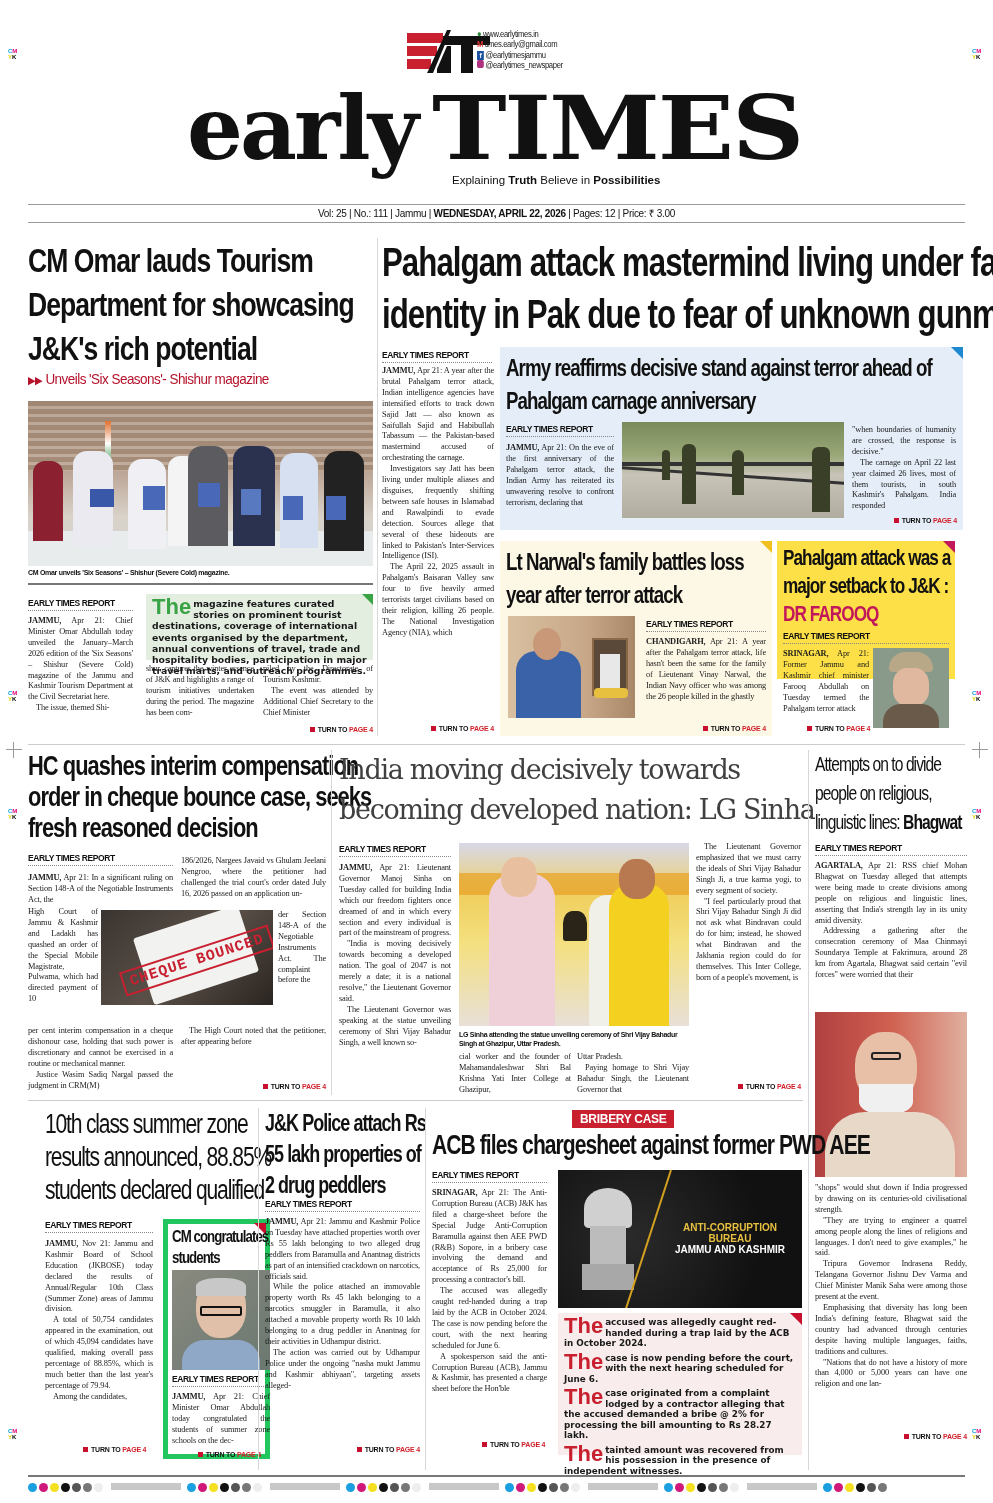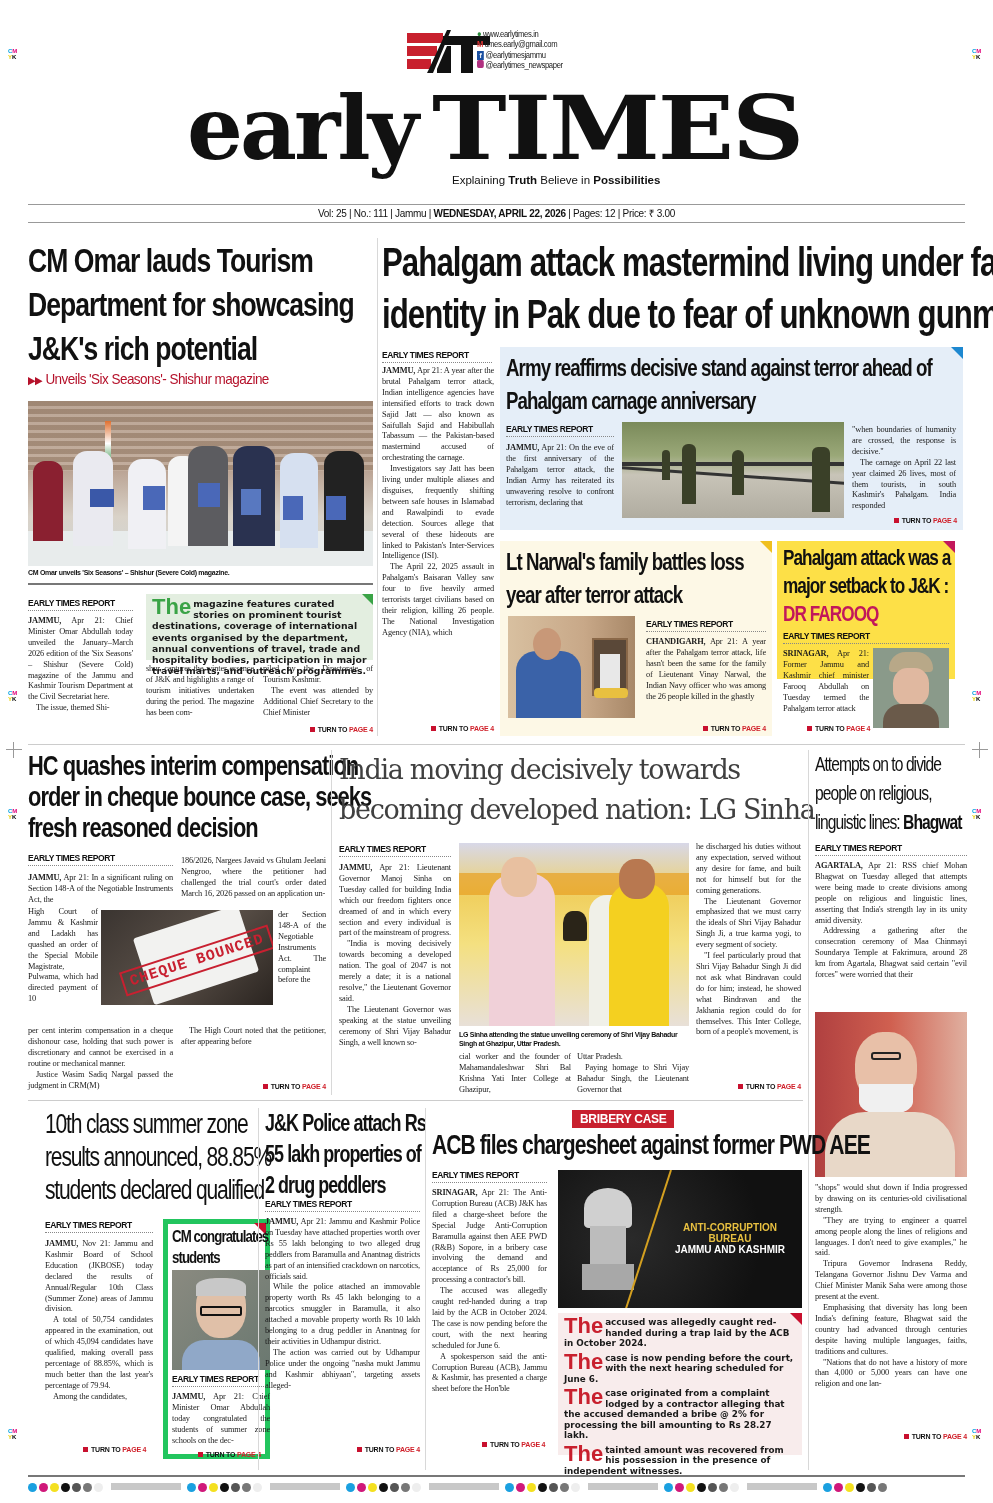--- a/index.html
+++ b/index.html
@@ -233,21 +233,21 @@
     <p class="first"><span class="dl">JAMMU,</span> <span>Apr 21: In a significant ruling on Section 148-A of the Negotiable Instruments Act, the</span></p>
   </div>
   <div class="abs body" style="left:0;top:157px;width:70px;">
     <p class="first">High Court of Jammu &amp; Kashmir and Ladakh has quashed an order of the Special Mobile Magistrate, Pulwama, which had directed payment of 10</p>
   </div>
   <div class="abs body" style="left:0;top:276px;width:145px;">
     <p class="first">per cent interim compensation in a cheque dishonour case, holding that such power is discretionary and cannot be exercised in a routine or mechanical manner.</p>
     <p>Justice Wasim Sadiq Nargal passed the judgment in CRM(M)</p>
   </div>
   <div class="abs body" style="left:153px;top:106px;width:145px;">
-    <p class="first">186/2026, Nargees Javaid vs Ghulam Jeelani Nengroo, where the petitioner had challenged the trial court's order dated March 16, 2026 passed on an application un-</p>
+    <p class="first">186/2026, Nargees Javaid vs Ghulam Jeelani Nengroo, where the petitioner had challenged the trial court's order dated July 16, 2026 passed on an application un-</p>
   </div>
   <div class="abs body" style="left:250px;top:160px;width:48px;">
     <p class="first">der Section 148-A of the Negotiable Instruments Act. The complaint before the</p>
   </div>
   <div class="abs body" style="left:153px;top:276px;width:145px;">
     <p>The High Court noted that the petitioner, after appearing before</p>
   </div>
   <div class="abs photo" style="left:73px;top:160px;width:172px;height:95px;background:linear-gradient(135deg,#3a3430 0%,#5a5048 50%,#2a2420 100%);">
     <div class="abs" style="left:40px;top:10px;width:110px;height:70px;background:#f2f2f0;transform:rotate(-18deg);border-radius:3px;"></div>
     <div class="abs" style="left:18px;top:38px;padding:2px 6px;border:2px solid #c82030;color:#c82030;font-family:'Liberation Mono',monospace;font-weight:bold;font-size:15px;transform:rotate(-18deg);letter-spacing:1px;white-space:nowrap;">CHEQUE BOUNCED</div>
@@ -281,21 +281,20 @@
   </div>
   <div class="abs caption" style="left:120px;top:280px;width:230px;line-height:9px;">LG Sinha attending the statue unveiling ceremony of Shri Vijay Bahadur Singh at Ghazipur, Uttar Pradesh.</div>
   <div class="abs body" style="left:120px;top:302px;width:112px;">
     <p class="first">cial worker and the founder of Mahamandaleshwar Shri Bal Krishna Yati Inter College at Ghazipur,</p>
   </div>
   <div class="abs body" style="left:238px;top:302px;width:112px;">
     <p class="first">Uttar Pradesh.</p>
     <p>Paying homage to Shri Vijay Bahadur Singh, the Lieutenant Governor that</p>
   </div>
   <div class="abs body" style="left:357px;top:92px;width:105px;">
-    <p class="first">he discharged his duties without any expectation, served without any desire for fame, and built not for himself but for the coming generations.</p>
     <p>The Lieutenant Governor emphasized that we must carry the ideals of Shri Vijay Bahadur Singh Ji, a true karma yogi, to every segment of society.</p>
     <p>"I feel particularly proud that Shri Vijay Bahadur Singh Ji did not ask what Bindravan could do for him; instead, he showed what Bindravan and the Jakhania region could do for themselves. This Inter College, born of a people's movement, is</p>
   </div>
   <div class="abs turn" style="right:0;top:333px;"><span class="sq"></span><span>TURN TO</span> <span class="pg">PAGE 4</span></div>
 </article>
 
 <div class="abs vrule" style="left:808px;top:750px;height:720px;"></div>
 
 <article class="abs" style="left:815px;top:750px;width:152px;height:720px;">
   <h2 style="font-family:'Liberation Sans',sans-serif;font-size:20px;line-height:29px;letter-spacing:-1.2px;color:#111;font-weight:normal;white-space:nowrap;transform:scaleX(0.78);transform-origin:left top;">

